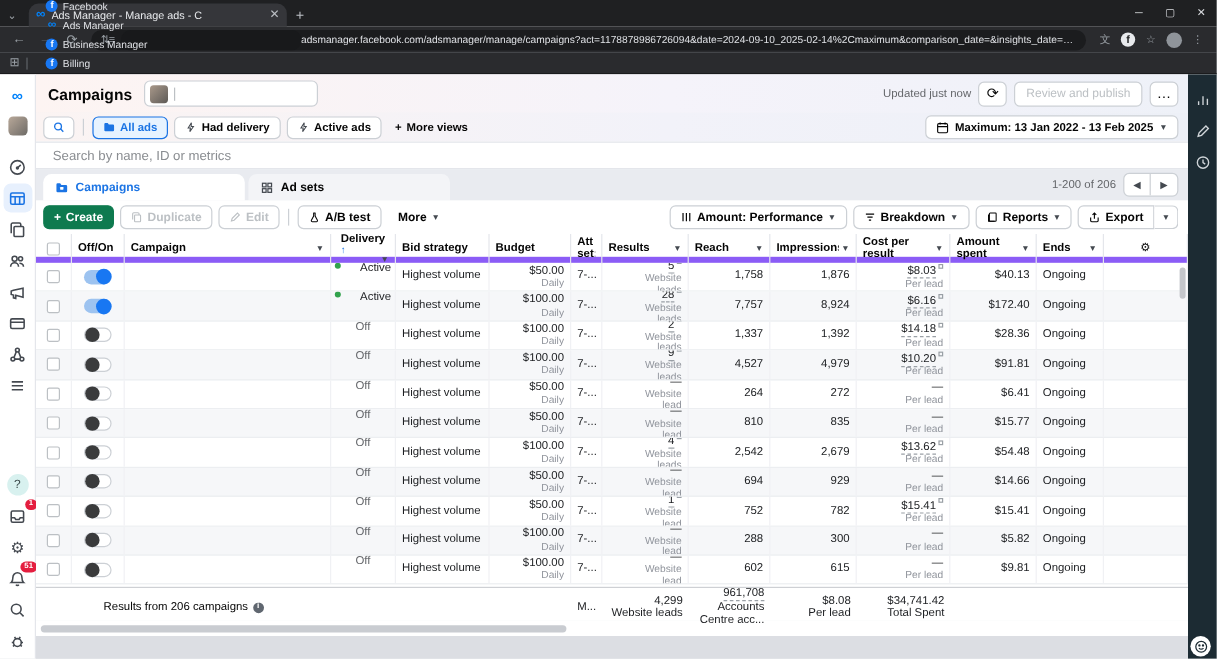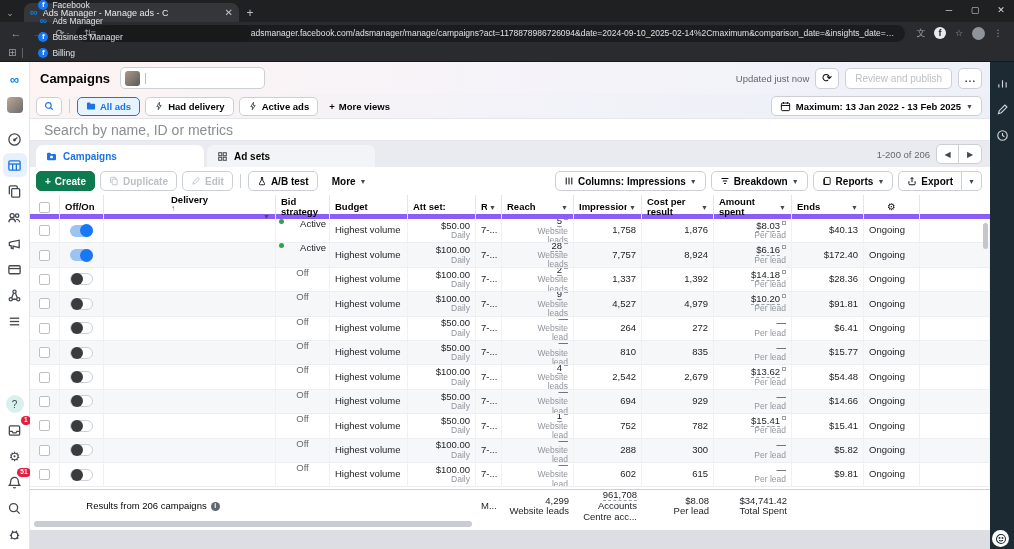--- a/index.html
+++ b/index.html
@@ -78,21 +78,21 @@
   .chip.active { border-color:#1b74e4; color:#1b74e4; background:#e7f3ff; }
   .chip svg { width:10px; height:10px; }
   .vdiv { width:1px; height:14px; background:#ccd0d5; margin:0 2px; }
   .moreviews { font-size:9.5px; font-weight:bold; color:#050505; display:flex; gap:4px; align-items:center; padding:0 6px; }
   .datebtn { margin-left:auto; height:20px; border:1px solid #ccd0d5; background:#fff; border-radius:5px; display:flex; align-items:center; gap:5px; font-size:9.5px; font-weight:bold; color:#050505; padding:0 8px; }
   .datebtn svg { width:11px; height:11px; }
   .caret { font-size:7px; color:#444950; }
 
   
   .searchrow { height:23px; background:#fff; border-top:1px solid #e4e6eb; border-bottom:1px solid #e4e6eb; display:flex; align-items:center; padding:0 14px; flex:none; }
-  .searchrow span { font-size:14px; color:#8a8d91; }
+  .searchrow span { font-size:11px; color:#8a8d91; }
 
   
   .tabsrow { height:26px; background:#e9ebf0; display:flex; align-items:flex-end; padding:4px 8px 0 6px; gap:3px; flex:none; }
   .atab { width:168px; height:22px; border-radius:7px 7px 0 0; background:#f3f4f7; display:flex; align-items:center; gap:6px; padding:0 10px; font-size:10px; font-weight:bold; color:#050505; }
   .atab svg { width:11px; height:11px; }
   .atab.active { background:#fff; color:#1b74e4; }
   .pagin { margin-left:auto; display:flex; align-items:center; gap:6px; padding-bottom:3px; }
   .pagin .range { font-size:9.5px; color:#65676b; }
   .pgbtns { display:flex; border:1px solid #ccd0d5; border-radius:5px; background:#fff; overflow:hidden; }
   .pgbtns span { width:22px; height:18px; display:flex; align-items:center; justify-content:center; font-size:8px; color:#444950; }
@@ -471,21 +471,21 @@
             <span>More</span>
             <span class="caret">▼</span>
           </div>
         <div class="tb-right">
           <div class="tbtn">
             <svg viewBox="0 0 16 16" fill="none" stroke="#050505" stroke-width="1.6">
                 <line x1="3.5" y1="2.5" x2="3.5" y2="13.5"></line>
                 <line x1="8" y1="2.5" x2="8" y2="13.5"></line>
                 <line x1="12.5" y1="2.5" x2="12.5" y2="13.5"></line>
               </svg>
-            <span>Columns: Impressions</span>
+            <span>Amount: Performance</span>
               <span class="caret">▼</span>
           </div>
           <div class="tbtn">
             <svg viewBox="0 0 16 16" fill="none" stroke="#050505" stroke-width="1.6">
                 <line x1="2.5" y1="4" x2="13.5" y2="4"></line>
                 <line x1="4.5" y1="8" x2="11.5" y2="8"></line>
                 <line x1="6.5" y1="12" x2="9.5" y2="12"></line>
               </svg>
             <span>Breakdown</span>
               <span class="caret">▼</span>
@@ -514,20 +514,24 @@
       </div>
 
       <div class="tablewrap">
         <div class="trow thead">
           <div class="cell">
               <span class="cb"></span>
             </div>
           <div class="cell">
               <span class="lbl">Off/On</span>
             </div>
+          <div class="cell">
+              <span class="lbl">Campaign</span>
+              <span class="sort">▼</span>
+            </div>
           <div class="cell delivery-h">
               <span class="dcol">
                 <span class="lbl">Delivery</span>
                 <span class="up">↑</span>
               </span>
               <span class="sort">▼</span>
             </div>
           <div class="cell">
               <span class="lbl">Bid strategy</span>
             </div>

